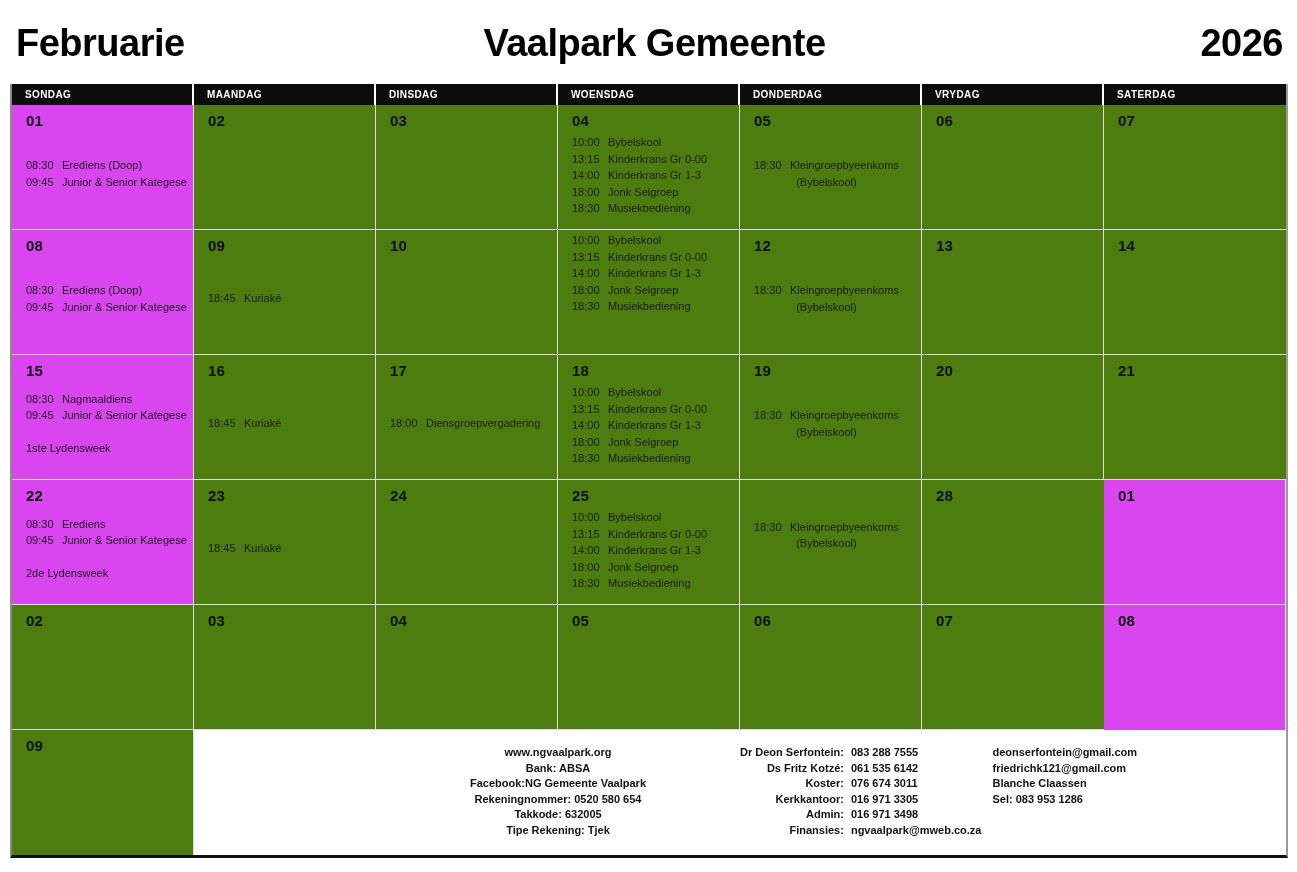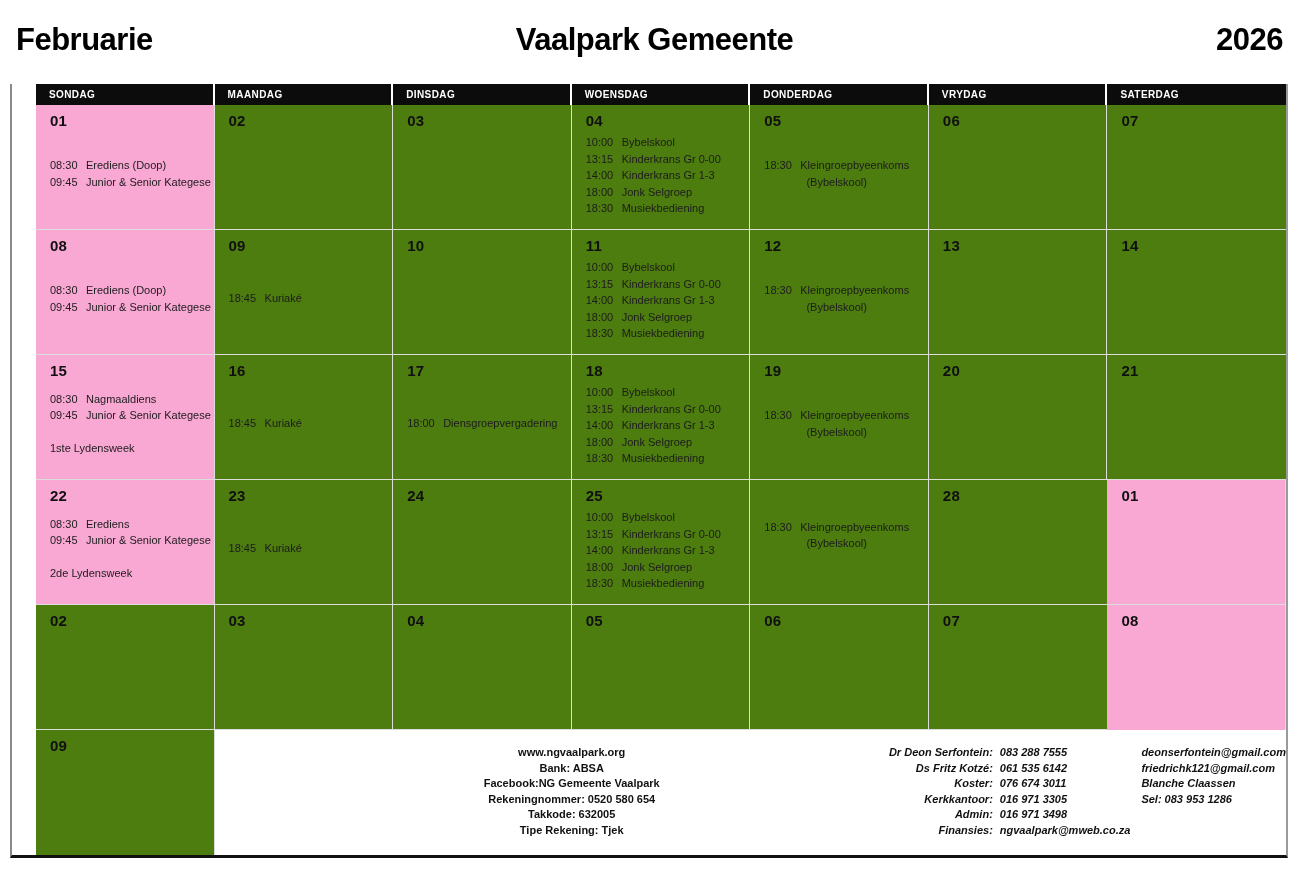--- a/index.html
+++ b/index.html
@@ -12,55 +12,54 @@
   }
   .page { width: 1297px; height: 872px; position: relative; background: #fff; }
 
   
   .titlebar {
     display: flex; align-items: baseline; justify-content: space-between;
     padding: 22px 14px 0 16px;
     height: 84px;
   }
   .titlebar .month, .titlebar .congregation, .titlebar .year {
-    font-size: 31px; font-weight: 800; letter-spacing: -0.5px; color: #000;
+    font-size: 38px; font-weight: 800; letter-spacing: -0.5px; color: #000;
     white-space: nowrap;
   }
   .titlebar .congregation { position: absolute; left: 12px; right: 0; text-align: center; }
   .titlebar .year { margin-left: auto; }
 
   
   .cal {
     margin: 0 9px 0 10px;
     border-left: 2px solid #8a8a8a;
     border-right: 2px solid #9a9a9a;
     border-bottom: 3px solid #111;
     display: grid;
     grid-template-columns: repeat(7, 1fr);
-    padding-left: 24px;
   }
   .wd {
     background: #0c0c0c; color: #fff;
     height: 21px; line-height: 22px;
     font-size: 10px; font-weight: 700; letter-spacing: 0.4px;
     padding-left: 13px;
     border-right: 2px solid #fff;
     overflow: hidden;
   }
   .wd.last { border-right: none; }
 
   .cell {
     background: #4d7c0f;
     height: 125px;
     border-right: 1px solid #dcdcdc;
     border-bottom: 1px solid #dcdcdc;
     display: flex; flex-direction: column;
     overflow: hidden;
   }
-  .cell.sunday { background: #f9a8d4; }
+  .cell.sunday { background: #d946ef; }
   .cell.last-col { border-right: none; }
   .cell.last-row { border-bottom: none; }
 
   .day-num {
     font-size: 15px; font-weight: 700; color: #101010;
     padding: 7px 0 0 14px; height: 27px; flex: 0 0 auto;
     letter-spacing: 0.2px;
   }
   .events {
     flex: 1 1 auto; display: flex; flex-direction: column;
@@ -82,21 +81,21 @@
     display: flex; flex-direction: row;
     padding-top: 15px;
     background: #fff;
     overflow: hidden;
   }
   .footer-info {
     width: 40%; text-align: center;
     font-size: 11px; font-weight: 700; line-height: 15.5px; color: #111;
   }
   .footer-contacts-wrap {
-    width: 60%; display: flex; justify-content: flex-end; align-items: flex-start; font-style: italic;
+    width: 60%; display: flex; justify-content: flex-start; align-items: flex-start;
   }
   .footer-contacts {
     display: grid;
     grid-template-columns: auto auto auto;
     column-gap: 7px;
     font-size: 11px; font-weight: 700; line-height: 15.5px; color: #111;
   }
   .fc-label { text-align: right; white-space: nowrap; }
   .fc-value { text-align: left; white-space: nowrap; }
   .fc-extra { text-align: left; white-space: nowrap; padding-left: 4px; }
@@ -176,21 +175,20 @@
         <div class="events pos-middle">
           <div class="ev-block">
             <div class="ev-line"><span class="ev-time">18:45</span><span class="ev-text">Kuriaké</span></div>
           </div>
         </div>
       </div>
       <div class="cell">
         <div class="day-num">10</div>
       </div>
       <div class="cell">
-        <div class="day-num">11</div>
         <div class="events pos-top">
           <div class="ev-block">
             <div class="ev-line"><span class="ev-time">10:00</span><span class="ev-text">Bybelskool</span></div>
             <div class="ev-line"><span class="ev-time">13:15</span><span class="ev-text">Kinderkrans Gr 0-00</span></div>
             <div class="ev-line"><span class="ev-time">14:00</span><span class="ev-text">Kinderkrans Gr 1-3</span></div>
             <div class="ev-line"><span class="ev-time">18:00</span><span class="ev-text">Jonk Selgroep</span></div>
             <div class="ev-line"><span class="ev-time">18:30</span><span class="ev-text">Musiekbediening</span></div>
           </div>
         </div>
       </div>

